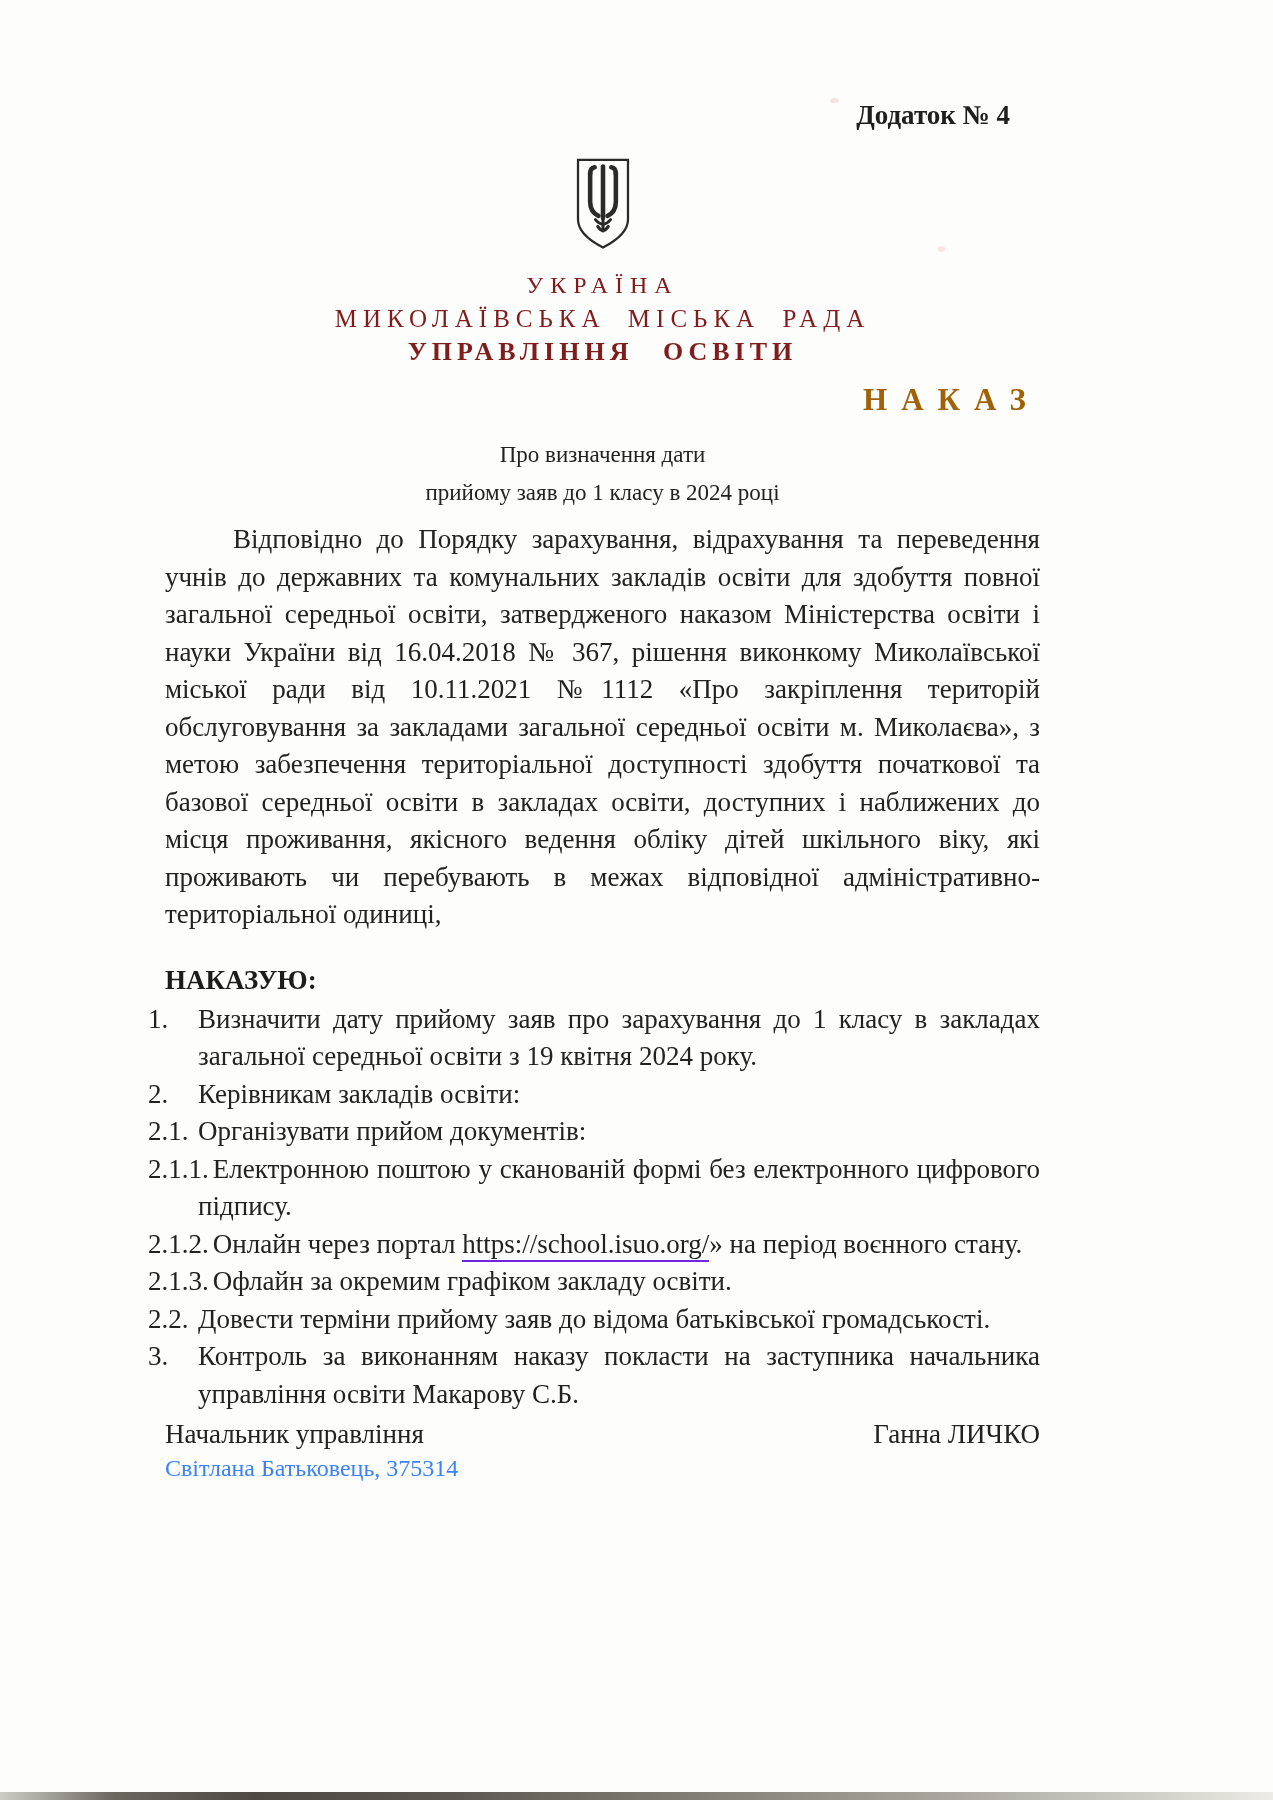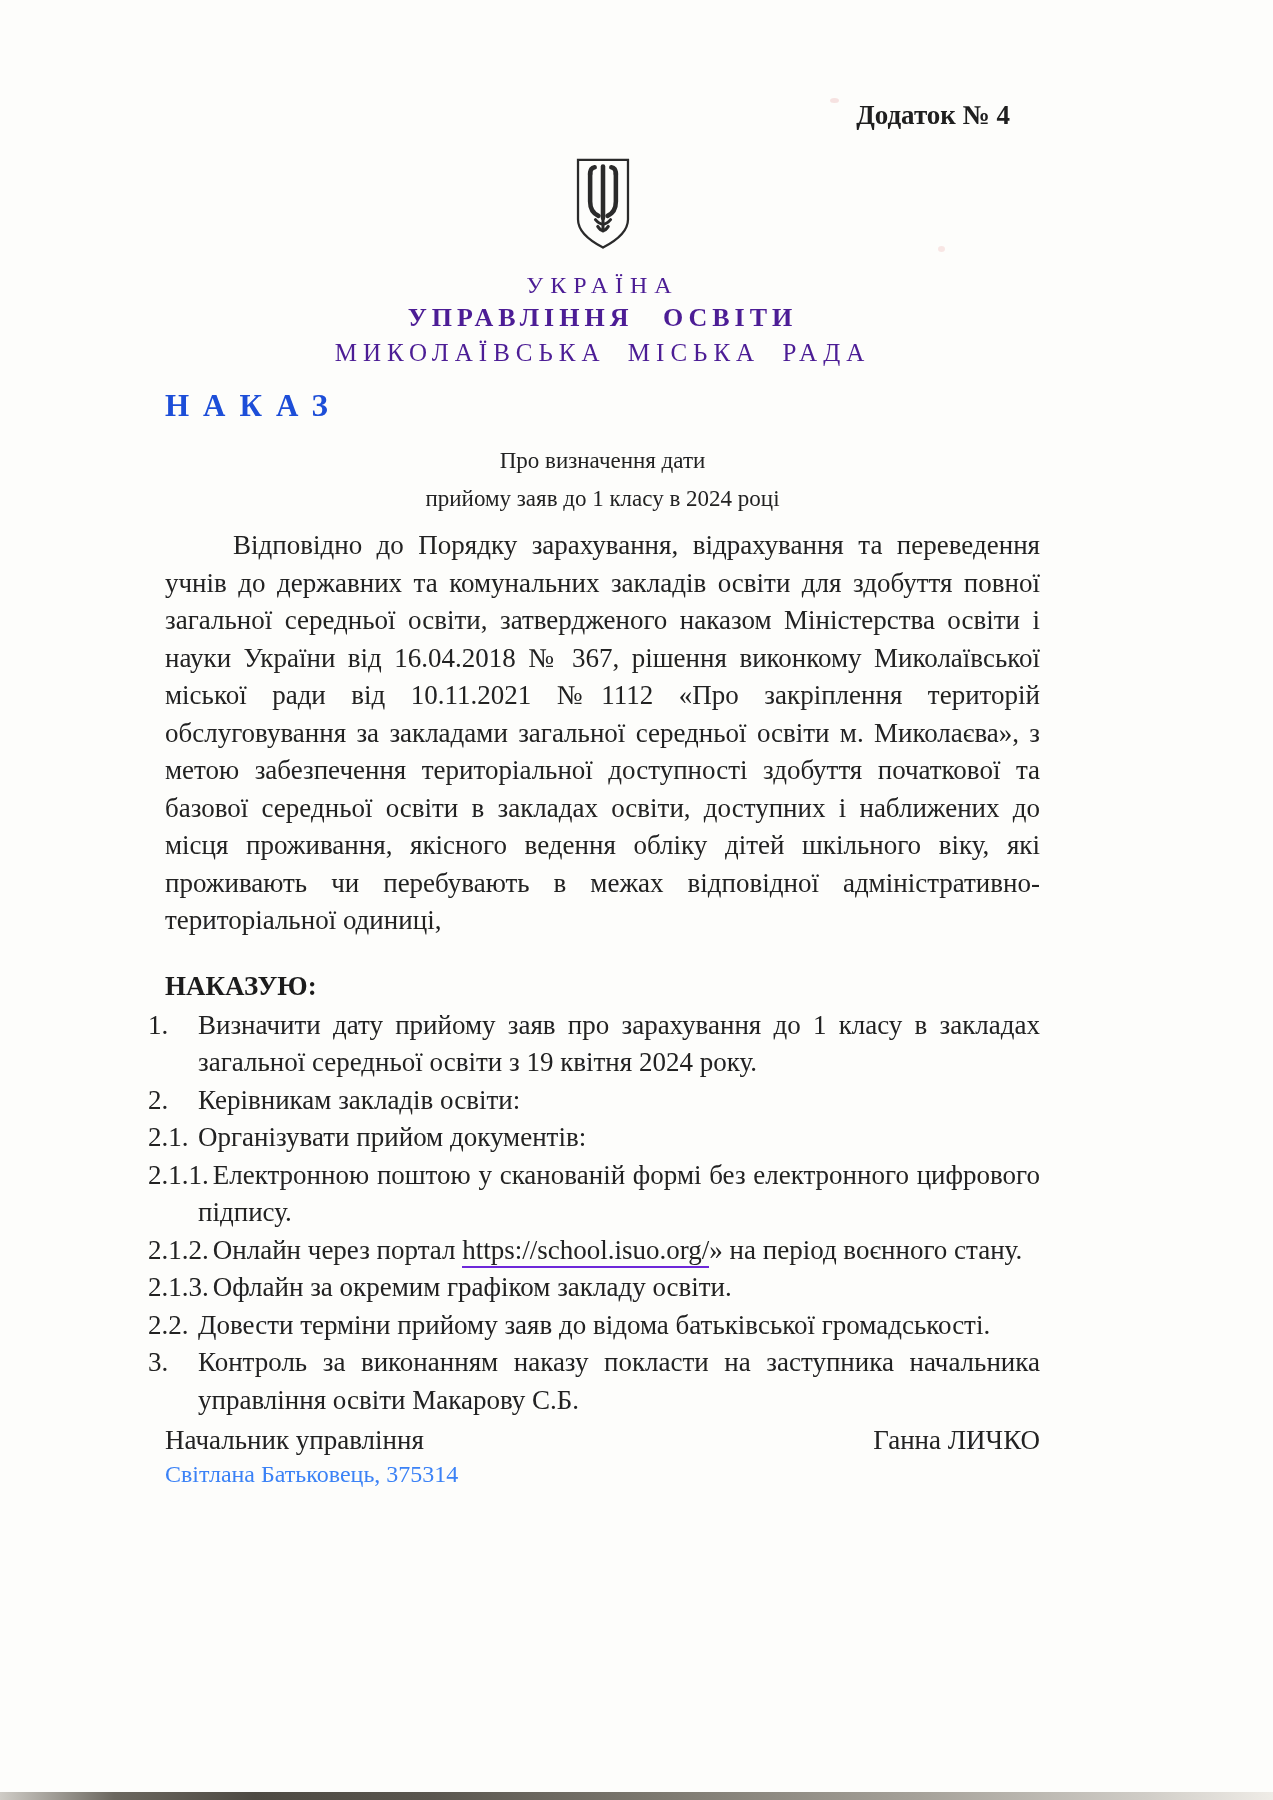--- a/index.html
+++ b/index.html
@@ -24,21 +24,21 @@
     right: 30px;
     font-size: 27px;
     font-weight: bold;
     color: #1f1f1f;
   }
   .emblem-wrap {
     padding-top: 156px;
     text-align: center;
     line-height: 0;
   }
-  .h-line { text-align: center; color: #4c1d95; }
+  .h-line { text-align: center; color: #7f1d1d; }
   .h-country {
     margin-top: 8px;
     font-size: 24px;
     letter-spacing: 7px;
     line-height: 30px;
   }
   .h-council {
     margin-top: 3px;
     font-size: 25px;
     letter-spacing: 6px;
@@ -48,27 +48,27 @@
   }
   .h-dept {
     margin-top: 2px;
     font-size: 26px;
     font-weight: bold;
     letter-spacing: 5px;
     word-spacing: 18px;
     line-height: 32px;
   }
   .h-order {
-    margin-top: 19px;
-    text-align: left;
+    margin-top: 13px;
+    text-align: right;
     font-size: 31px;
     font-weight: bold;
     letter-spacing: 14px;
     line-height: 38px;
-    color: #1d4ed8;
+    color: #a16207;
   }
   .meta-row {
     margin-top: 17px;
     display: flex;
     align-items: baseline;
     font-size: 27px;
     line-height: 32px;
   }
   .meta-row > div { flex: 1; }
   .meta-city { text-align: center; }
@@ -157,22 +157,22 @@
         </g>
         <g fill="none" stroke="#2a2a2a" stroke-width="4" stroke-linecap="round">
           <path d="M40 84 Q50 96 60 84"></path>
           <path d="M50 82 V99"></path>
           <path d="M43 93 Q50 104 57 93"></path>
         </g>
       </svg>
     </div>
 
     <div class="h-line h-country">УКРАЇНА</div>
+    <div class="h-line h-council">МИКОЛАЇВСЬКА МІСЬКА РАДА</div>
     <div class="h-line h-dept">УПРАВЛІННЯ  ОСВІТИ</div>
-    <div class="h-line h-council">МИКОЛАЇВСЬКА МІСЬКА РАДА</div>
 
     <div class="h-order">НАКАЗ</div>
 
 
     <div class="subject">
       <div>Про визначення дати</div>
       <div>прийому заяв до 1 класу в 2024 році</div>
     </div>
 
     <div class="preamble">Відповідно до Порядку зарахування, відрахування та переведення учнів до державних та комунальних закладів освіти для здобуття повної загальної середньої освіти, затвердженого наказом Міністерства освіти і науки України від 16.04.2018 № 367, рішення виконкому Миколаївської міської ради від 10.11.2021 №1112 «Про закріплення територій обслуговування за закладами загальної середньої освіти м. Миколаєва», з метою забезпечення територіальної доступності здобуття початкової та базової середньої освіти в закладах освіти, доступних і наближених до місця проживання, якісного ведення обліку дітей шкільного віку, які проживають чи перебувають в межах відповідної адміністративно-територіальної одиниці,</div>

